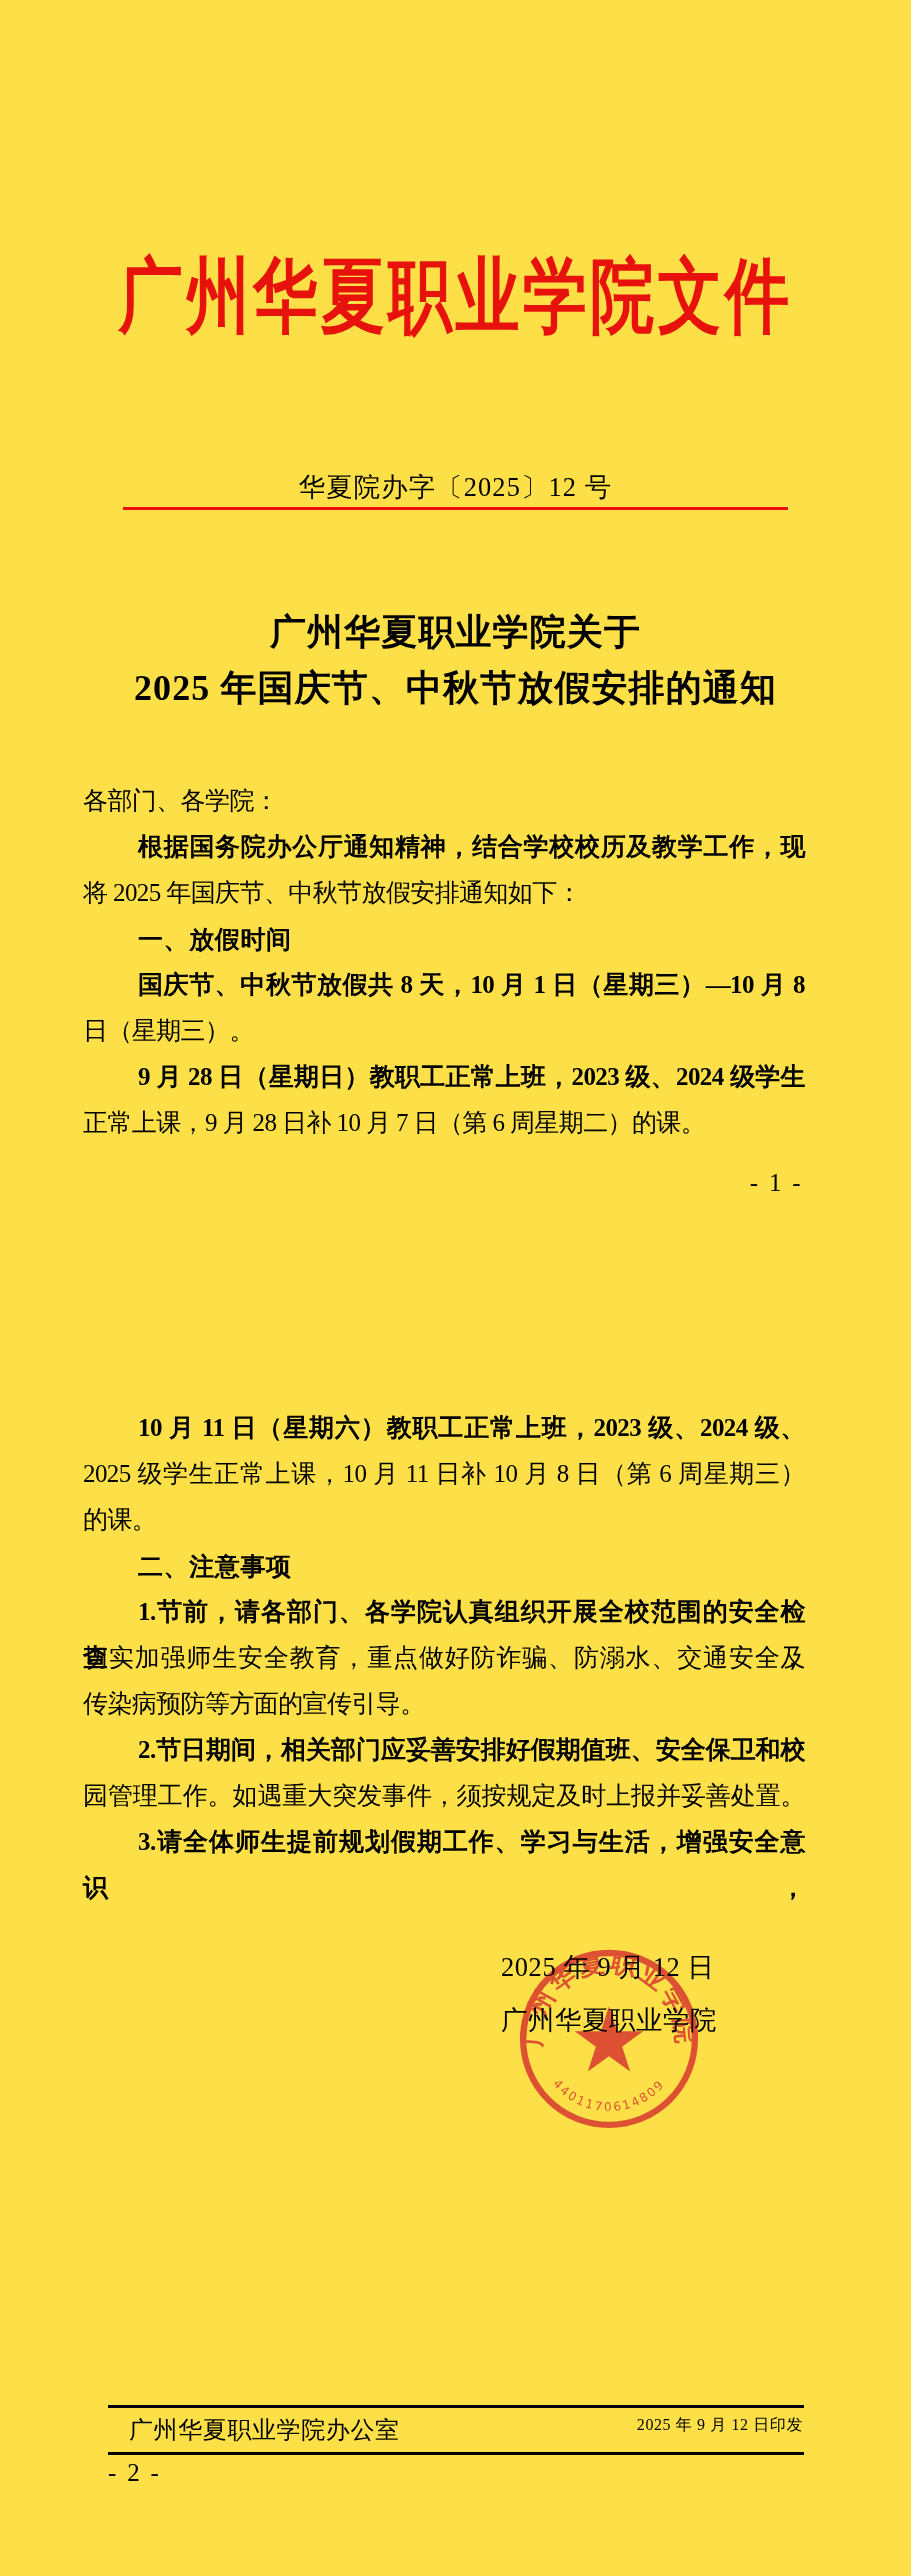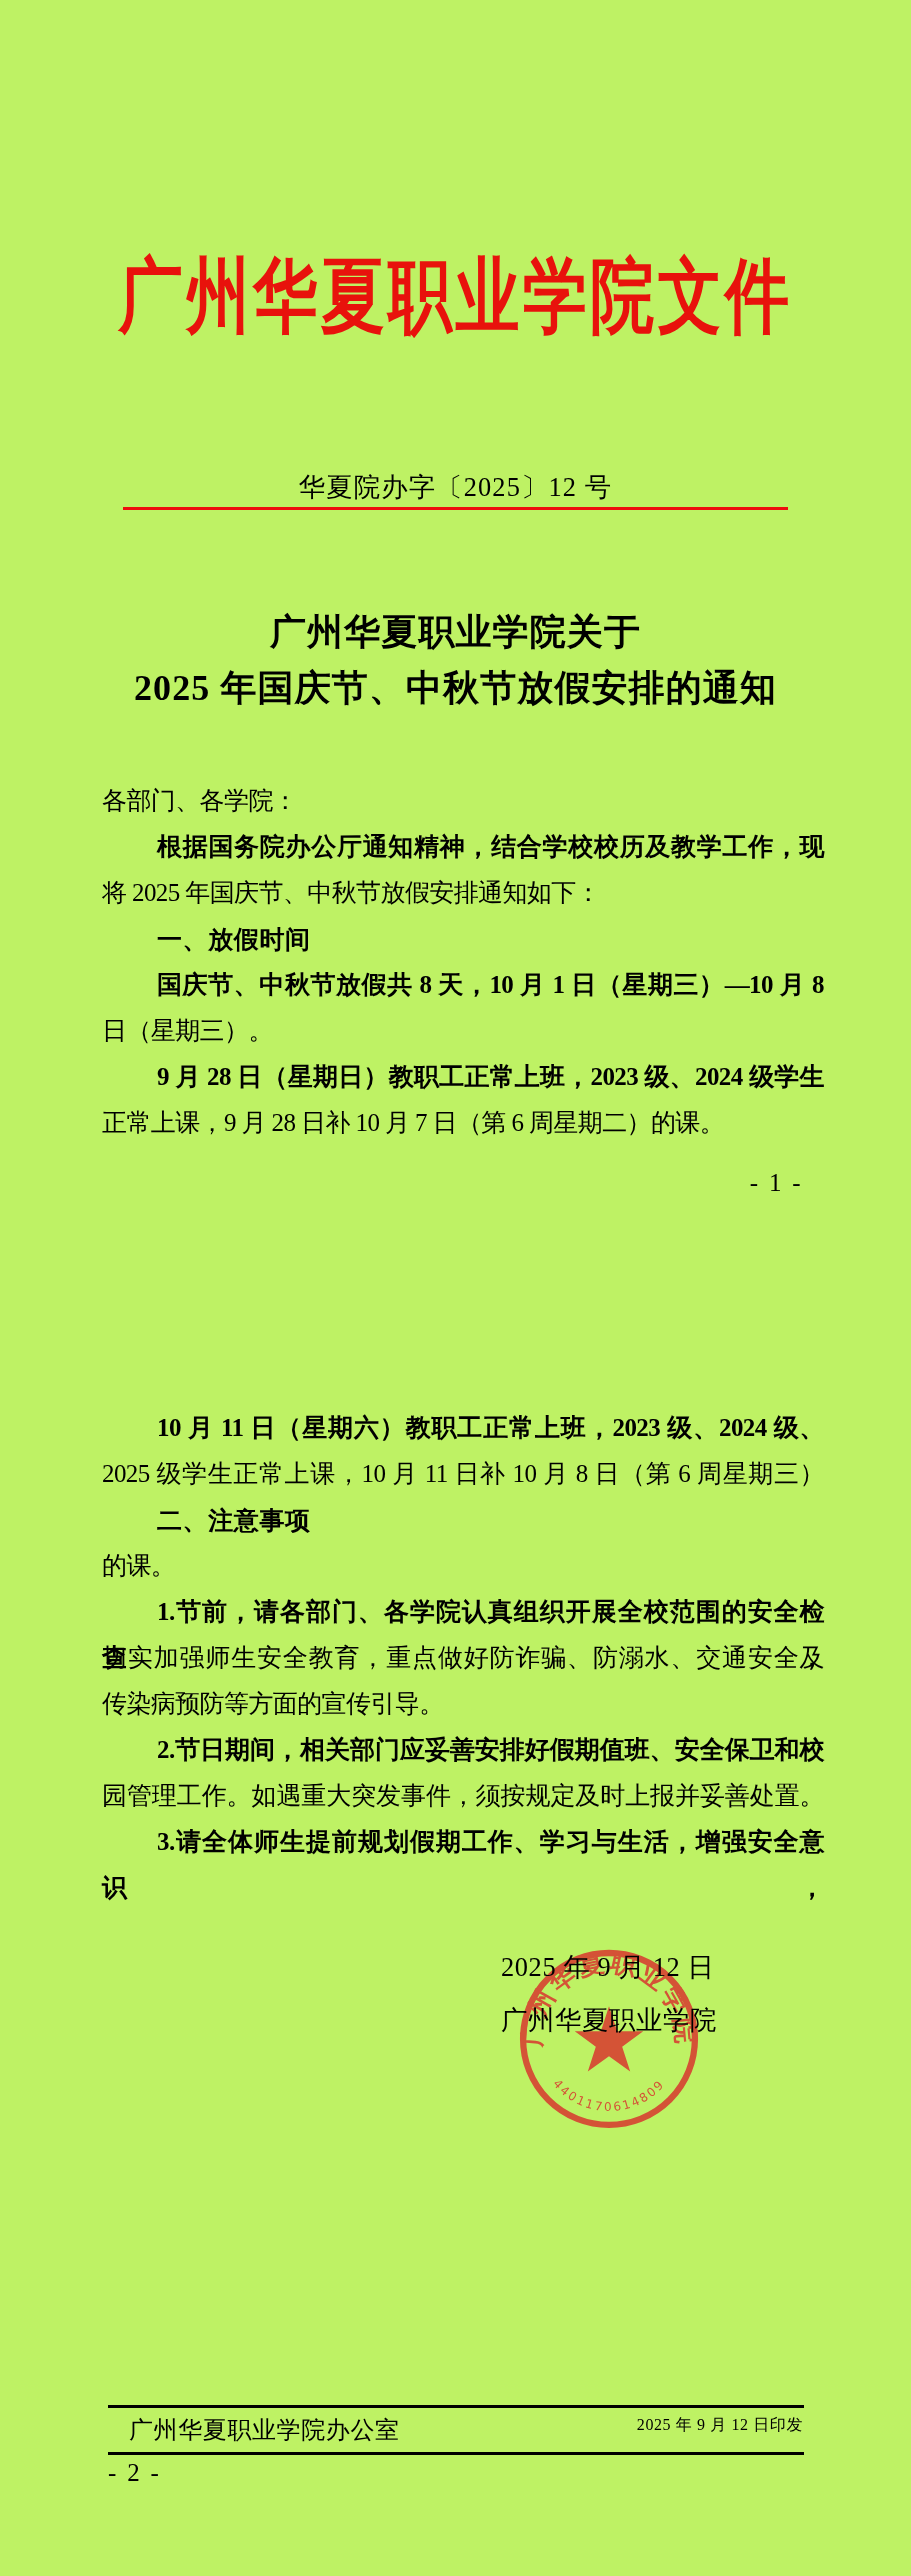--- a/index.html
+++ b/index.html
@@ -1,31 +1,31 @@
 <!DOCTYPE html>
 <html style="font-size:9.2px"><head>
 <meta charset="utf-8">
 <style>
   html,body{margin:0;padding:0;background:#ffffff;}
-  .doc{position:relative;width:911px;height:2576px;background:#bef264;overflow:hidden;
+  .doc{position:relative;width:911px;height:2576px;background:#fde047;overflow:hidden;
        font-family:"Liberation Serif","DejaVu Serif",serif;color:#000;}
 
   .red-title{position:absolute;top:256px;left:0;right:0;text-align:center;
     font-size:64px;line-height:1;font-weight:900;color:#e8120c;
     letter-spacing:3.4px;transform:scaleY(1.28);transform-origin:top center;white-space:nowrap;}
 
   .doc-no{position:absolute;top:472px;left:0;right:0;text-align:center;
     font-size:26.4px;line-height:1.2;letter-spacing:1.1px;}
 
   .red-rule{position:absolute;top:507px;left:123px;width:665px;height:3.4px;background:#ee0e0e;}
 
   .notice-title{position:absolute;top:604px;left:0;right:0;text-align:center;
     font-weight:bold;font-size:36px;line-height:56px;letter-spacing:1.1px;}
 
-  .body-block{position:absolute;left:102px;width:722px;}
+  .body-block{position:absolute;left:83px;width:722px;}
   .p1{top:778px;}
   .p2{top:1405px;}
   .line{height:46px;line-height:46px;font-size:25px;letter-spacing:-0.6px;white-space:normal;}
   .line.indent,.line.indent-justify,.line.heading{text-indent:55px;font-weight:bold;}
   .line.indent-justify,.line.justify{text-align:justify;text-align-last:justify;}
   .line.heading{font-weight:bold;font-family:"Liberation Sans","DejaVu Sans",sans-serif;
     letter-spacing:0.6px;text-align:center;text-align-last:left;}
 
   .pageno{position:absolute;font-size:25px;line-height:1;letter-spacing:2.3px;}
   .pn1{top:1170px;right:108px;}
@@ -69,22 +69,22 @@
       <div class="line plain">日（星期三）。</div>
       <div class="line indent-justify">9 月 28 日（星期日）教职工正常上班，2023 级、2024 级学生</div>
       <div class="line plain">正常上课，9 月 28 日补 10 月 7 日（第 6 周星期二）的课。</div>
     </div>
 
   <div class="pageno pn1">- 1 -</div>
 
   <div class="body-block p2">
       <div class="line indent-justify">10 月 11 日（星期六）教职工正常上班，2023 级、2024 级、</div>
       <div class="line justify">2025 级学生正常上课，10 月 11 日补 10 月 8 日（第 6 周星期三）</div>
+      <div class="line plain">的课。</div>
       <div class="line heading">二、注意事项</div>
-      <div class="line plain">的课。</div>
       <div class="line indent-justify">1.节前，请各部门、各学院认真组织开展全校范围的安全检查，</div>
       <div class="line justify">切实加强师生安全教育，重点做好防诈骗、防溺水、交通安全及</div>
       <div class="line plain">传染病预防等方面的宣传引导。</div>
       <div class="line indent-justify">2.节日期间，相关部门应妥善安排好假期值班、安全保卫和校</div>
       <div class="line justify">园管理工作。如遇重大突发事件，须按规定及时上报并妥善处置。</div>
       <div class="line indent-justify">3.请全体师生提前规划假期工作、学习与生活，增强安全意识，</div>
     </div>
 
   <svg class="seal" viewBox="0 0 328 330">
     <circle cx="164" cy="164" r="150" fill="none" stroke="#d8382f" stroke-width="11"></circle>

